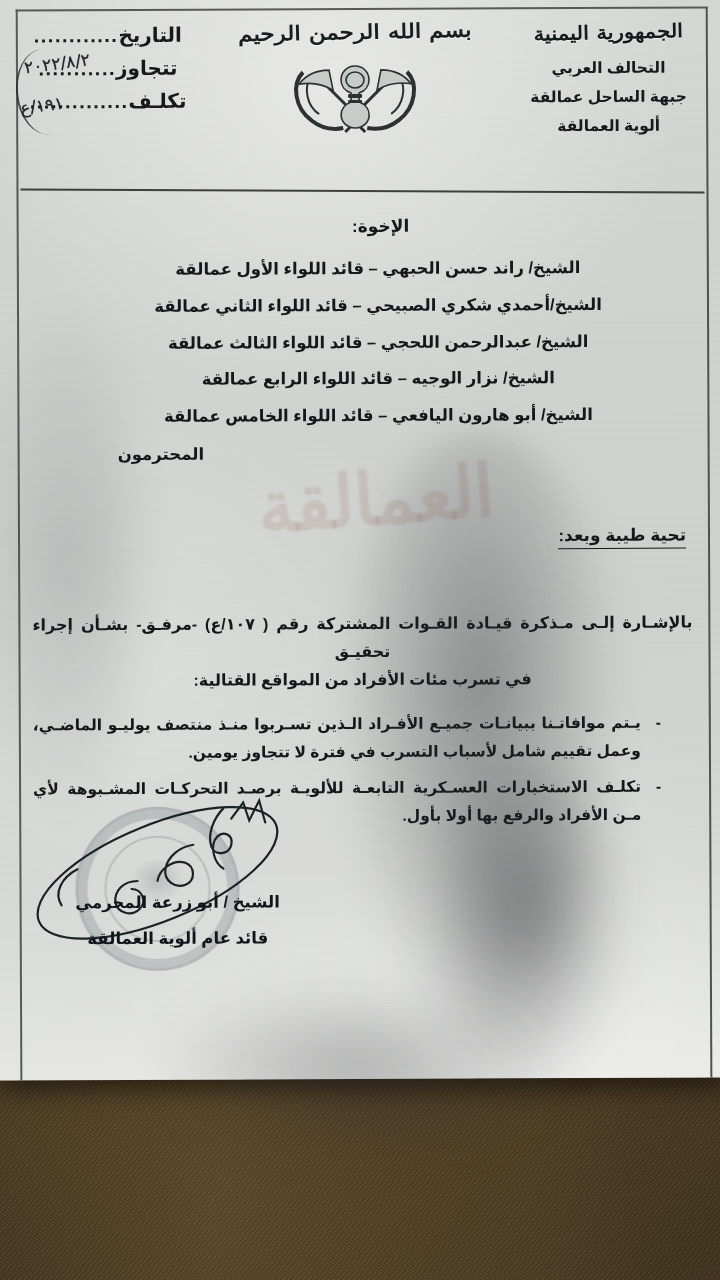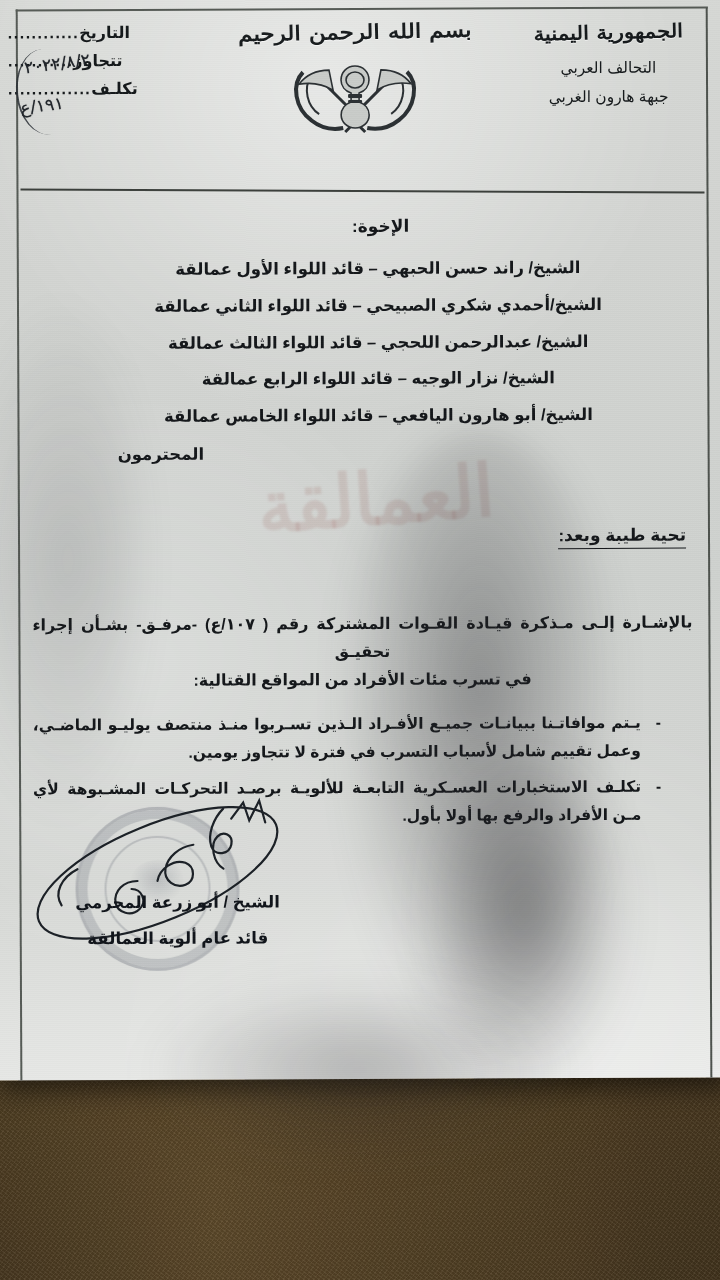--- a/index.html
+++ b/index.html
@@ -80,22 +80,22 @@
   #header-rule{
     position:absolute;left:26px;right:20px;top:196px;height:0;
     border-top:2.2px solid #3c403c;
     transform:rotate(0.5deg);
   }
 
   
   .hdr{position:absolute;color:#14181a;}
   #hdr-left{left:14px;top:28px;width:200px;text-align:left;}
   .field{
-    font-size:16px;font-weight:bold;letter-spacing:.2px;
-    margin-bottom:9px;white-space:nowrap;direction:rtl;text-align:left;
+    font-size:20px;font-weight:bold;letter-spacing:.2px;
+    margin-bottom:9px;white-space:nowrap;direction:rtl;text-align:center;
   }
   .field .lead{display:inline-block;}
   .dots{letter-spacing:1.5px;}
 
   
   .hand{
     position:absolute;
     font-family:"DejaVu Sans",sans-serif;
     color:#20252b;font-size:17px;
     transform:rotate(-7deg);
@@ -122,21 +122,21 @@
 
   #hdr-right{right:8px;top:28px;width:215px;text-align:center;}
   #state-name{
     font-size:19px;font-weight:bold;color:#15191b;direction:rtl;
     font-family:"DejaVu Serif",serif;letter-spacing:-1.2px;
     transform:scaleX(1.12) rotate(-1.2deg);
     margin-bottom:16px;
     text-shadow:0 1px 0 rgba(255,255,255,.55);
   }
   .org-line{
-    font-size:15.5px;font-weight:normal;color:#15191b;
+    font-size:15.5px;font-weight:bold;color:#15191b;
     direction:rtl;margin-bottom:11px;letter-spacing:.2px;
   }
 
   
   #watermark{
     position:absolute;left:230px;top:430px;width:300px;height:150px;
     font-size:72px;font-weight:bold;direction:rtl;
     color:rgba(150,90,80,.16);
     font-family:"DejaVu Serif",serif;
     transform:rotate(-4deg);
@@ -270,21 +270,22 @@
       <g fill="#2b3033">
         <rect x="63" y="44" width="14" height="4" rx="1"></rect>
         <rect x="63" y="50" width="14" height="3" rx="1"></rect>
       </g>
     </svg>
   </div>
 
   <div class="hdr" id="hdr-right">
     <div id="state-name">الجمهورية اليمنية</div>
     <div class="org-line">التحالف العربي</div>
-    <div class="org-line">جبهة هارون الغربي</div>
+    <div class="org-line">جبهة الساحل عمالقة</div>
+    <div class="org-line">ألوية العمالقة</div>
   </div>
 
   <div id="body">
 
     <div id="salutation">الإخوة:</div>
 
     <div class="recipient">الشيخ/ راند حسن الحبهي – قائد اللواء الأول عمالقة</div>
     <div class="recipient">الشيخ/أحمدي شكري الصبيحي – قائد اللواء الثاني عمالقة</div>
     <div class="recipient">الشيخ/ عبدالرحمن اللحجي – قائد اللواء الثالث عمالقة</div>
     <div class="recipient">الشيخ/ نزار الوجيه – قائد اللواء الرابع عمالقة</div>

